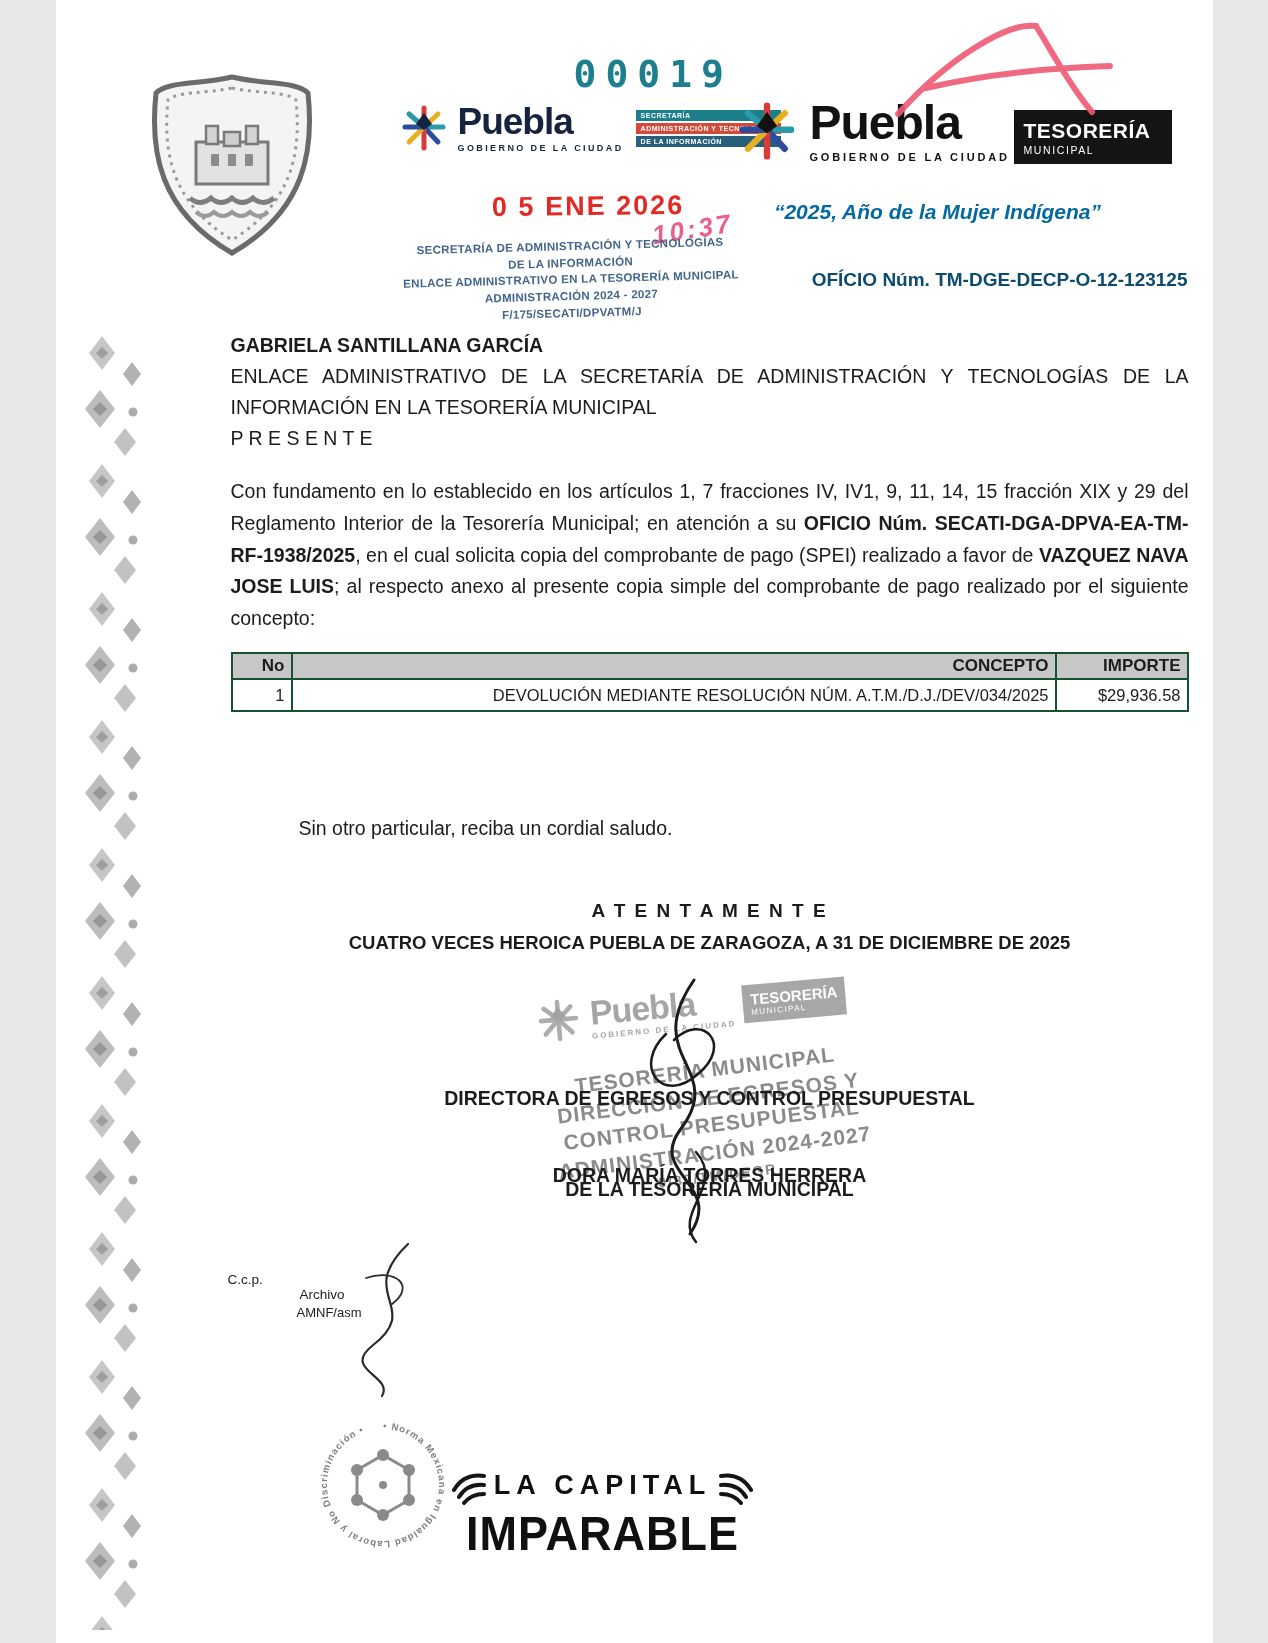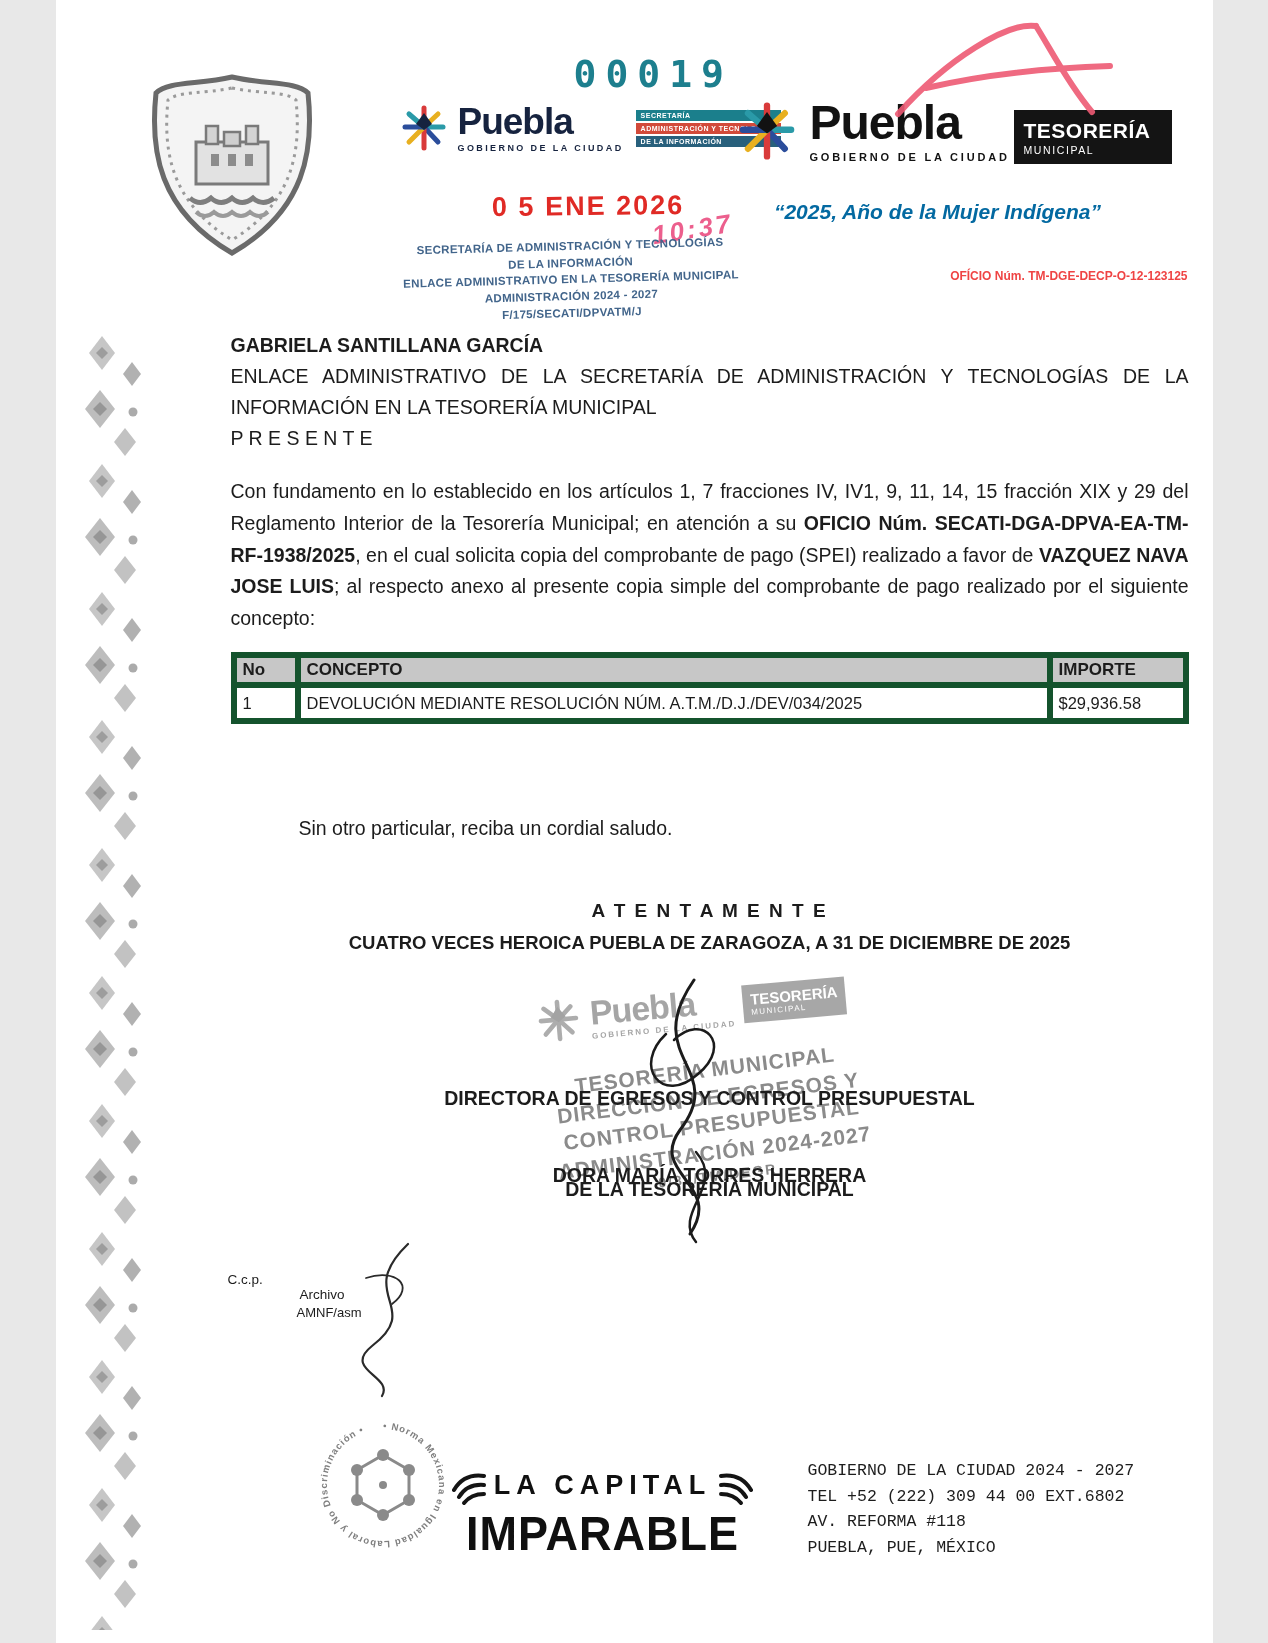--- a/index.html
+++ b/index.html
@@ -26,33 +26,33 @@
   .stamp-block{left:335px; top:238px; width:360px; text-align:center; transform:rotate(-1.6deg);
     color:#42658b; font-weight:bold; font-size:11.5px; line-height:1.45; letter-spacing:.3px;}
   .right-logo{left:678px; top:98px; display:flex; align-items:center; gap:10px;}
   .right-logo .brand{font-size:48px; font-weight:bold; color:#121212; letter-spacing:-1px; line-height:1;}
   .right-logo .brand-sub{font-size:11px; font-weight:bold; letter-spacing:2.8px; color:#121212; margin-top:4px;}
   .tes-box{left:958px; top:110px; width:138px; background:#141414; color:#fff; padding:9px 10px 8px;}
   .tes-box .l1{font-size:21px; font-weight:bold; letter-spacing:.5px;}
   .tes-box .l2{font-size:10.5px; letter-spacing:1.6px; margin-top:1px;}
   .red-a{left:826px; top:14px;}
   .year-legend{left:680px; top:200px; width:404px; text-align:center; font-size:21px; font-weight:bold; font-style:italic; color:#0369a1;}
-  .oficio{left:700px; top:269px; width:432px; text-align:right; font-size:12px; font-weight:bold; color:#ef4444;}
+  .oficio{left:700px; top:269px; width:432px; text-align:right; font-size:19px; font-weight:bold; color:#0c4a6e;}
 
   
   .recipient{left:175px; top:330px; width:958px; font-size:19.5px; line-height:1.58;}
   .recipient .name{font-weight:bold;}
   .recipient .role{text-align:justify;}
   .recipient .presente{margin-top:1px;}
   .body-par{left:175px; top:476px; width:958px; font-size:19.5px; line-height:1.63; text-align:justify; margin:0;}
   .b{font-weight:bold;}
 
   
   .concept-table{left:175px; top:652px; width:958px; border-collapse:collapse; font-size:17px;}
-  .concept-table th,.concept-table td{border:6px solid #14532d; text-align:left; padding:0 6px;}
+  .concept-table th,.concept-table td{border:2px solid #14532d; text-align:right; padding:0 6px;}
   .concept-table th{background:#c7c7c7; font-weight:bold; font-size:17px; height:24px;}
   .concept-table td{height:30px; font-size:16.5px;}
   .col-no{width:46px;} .col-importe{width:118px;}
 
   .closing{left:243px; top:817px; font-size:19.5px;}
 
   
   .atent{left:175px; top:900px; width:958px; text-align:center; font-weight:bold; font-size:19px; letter-spacing:2px;}
   .place-date{left:175px; top:932px; width:958px; text-align:center; font-weight:bold; font-size:18.5px;}
   .gray-stamp{left:478px; top:985px; display:flex; align-items:center; gap:8px; transform:rotate(-5deg); opacity:.78; filter:grayscale(1);}
@@ -308,20 +308,14 @@
         <g fill="none" stroke="#141414" stroke-width="4" stroke-linecap="round">
           <path d="M32,6 C18,4 8,10 2,20"></path>
             <path d="M32,15 C20,14 12,19 7,27"></path>
             <path d="M32,24 C22,24 16,28 12,33"></path>
         </g>
       </svg>
     </div>
     <div class="row2">IMPARABLE</div>
   </div>
 
-  <div class="abs contact">
-    <div>GOBIERNO DE LA CIUDAD 2024 - 2027</div>
-    <div>TEL +52 (222) 309 44 00 EXT.6802</div>
-    <div>AV. REFORMA #118</div>
-    <div>PUEBLA, PUE, MÉXICO</div>
-  </div>
 
 </div>
 
 </body></html>

